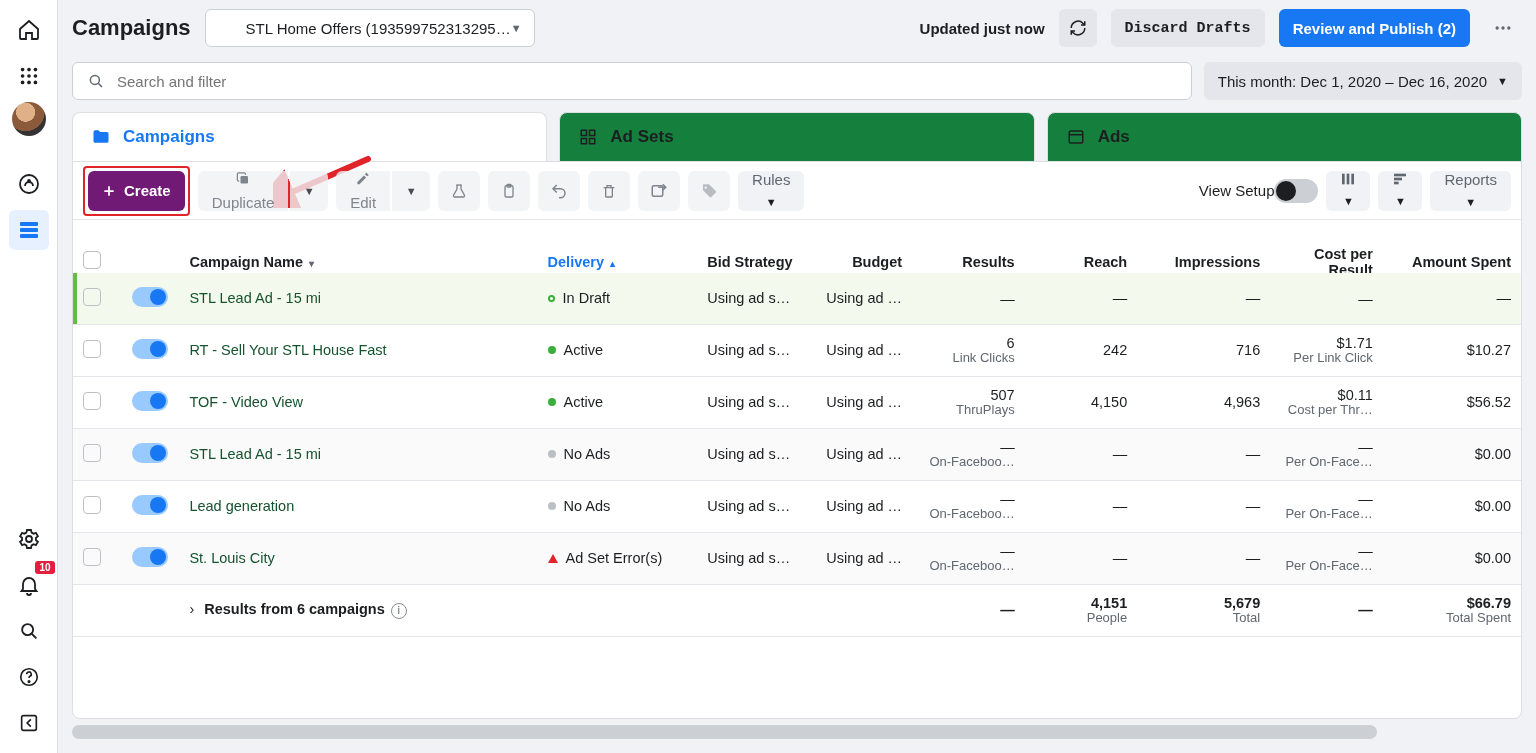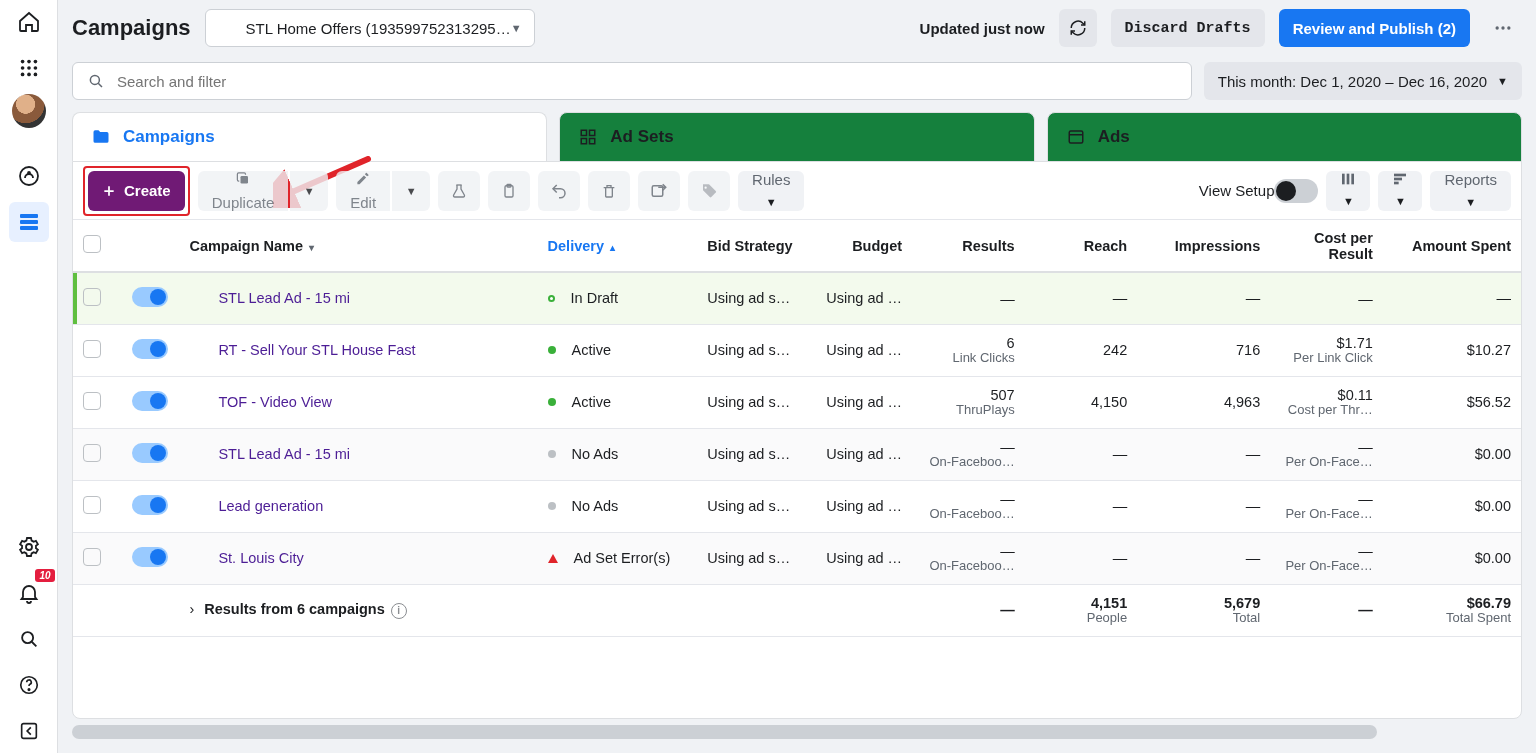--- a/index.html
+++ b/index.html
@@ -1,19 +1,19 @@
 <!DOCTYPE html>
 <html><head>
 <meta charset="utf-8">
 <style>
   * { box-sizing: border-box; margin: 0; padding: 0; }
   html, body { height: 100%; font-family: -apple-system, BlinkMacSystemFont, "Segoe UI", Helvetica, Arial, sans-serif; font-size: 14px; color: #1c1e21; background:#f0f2f5; overflow:hidden;}
   .app { display:flex; height:100%; }
   
-  .rail { width:58px; background:#fff; border-right:1px solid #dddfe2; display:flex; flex-direction:column; align-items:center; padding:2px 0; gap:6px;font-style:italic;}
+  .rail { width:58px; background:#fff; border-right:1px solid #dddfe2; display:flex; flex-direction:column; align-items:center; padding:10px 0; gap:6px;}
   .rail .icon-btn { width:40px; height:40px; border-radius:8px; display:flex; align-items:center; justify-content:center; cursor:pointer; color:#1c1e21;}
   .rail .icon-btn.active { background:#e7f0ff; color:#1877f2; border-radius:6px;}
   .rail .spacer { flex:1; }
   .rail .avatar { width:34px; height:34px; border-radius:50%; background: radial-gradient(circle at 40% 30%, #e0b089 0 30%, #8a5a3b 31% 60%, #333 61% 100%); }
   .rail .bell-wrap{position:relative;}
   .rail .badge{position:absolute;top:-4px;right:-6px;background:#e41e3f;color:#fff;font-size:10px;font-weight:bold;border-radius:3px;padding:1px 4px;}
   
   .main { flex:1; display:flex; flex-direction:column; min-width:0; }
 
   
@@ -56,29 +56,29 @@
   .toolbar .flex{flex:1;}
   .view-setup{display:flex;align-items:center;font-size:15px;font-weight:500;}
   .switch{width:44px;height:24px;background:#ccd0d5;border-radius:12px;position:relative;cursor:pointer;}
   .switch::after{content:'';width:20px;height:20px;border-radius:50%;background:#1c1e21;position:absolute;top:2px;left:2px;}
   .arrow-anno{position:absolute;top:-6px;left:200px;pointer-events:none;}
 
   
   .table-wrap{flex:1;overflow:auto;}
   table{border-collapse:collapse;width:100%;table-layout:fixed;}
   th,td{border-bottom:1px solid #e4e6eb;padding:0 10px;height:52px;font-size:14.5px;}
-  th{background:#fff;text-align:left;font-weight:700;color:#1c1e21;position:sticky;top:0;border-bottom:2px solid #dddfe2;}
+  th{background:#fff;text-align:left;font-weight:700;color:#1c1e21;position:sticky;top:16px;border-bottom:2px solid #dddfe2;}
   th.num,td.num{text-align:right;}
   .check{width:18px;height:18px;border:1.5px solid #bcc0c4;border-radius:4px;display:inline-block;}
   .toggle{width:36px;height:20px;border-radius:10px;background:#99caff;position:relative;display:inline-block;}
   .toggle::after{content:'';width:16px;height:16px;border-radius:50%;background:#1877f2;position:absolute;top:2px;right:2px;}
-  .campaign-link{color:#4c1d95;text-decoration:none;margin-left:29px;}
+  .campaign-link{color:#14532d;text-decoration:none;}
   tr.row-draft td{background:#f3faed;}
   tr.row-alt td{background:#fafafb;}
-  .status{display:flex;align-items:center;gap:16px;}
+  .status{display:flex;align-items:center;gap:8px;}
   .dot{width:8px;height:8px;border-radius:50%;}
   .dot.draft{border:2px solid #3ab03a;background:#fff;width:7px;height:7px;}
   .dot.active{background:#3ab03a;}
   .dot.none{background:#bcc0c4;}
   .tri{width:0;height:0;border-left:5px solid transparent;border-right:5px solid transparent;border-bottom:9px solid #e0242a;}
   .sub{color:#606770;font-size:13px;display:block;margin-top:-2px;}
   .em{color:#606770;}
   td .stack{display:flex;flex-direction:column;align-items:flex-end;line-height:1.25;}
   .summary td{font-weight:700;}
   .summary .stack{font-weight:700;}

